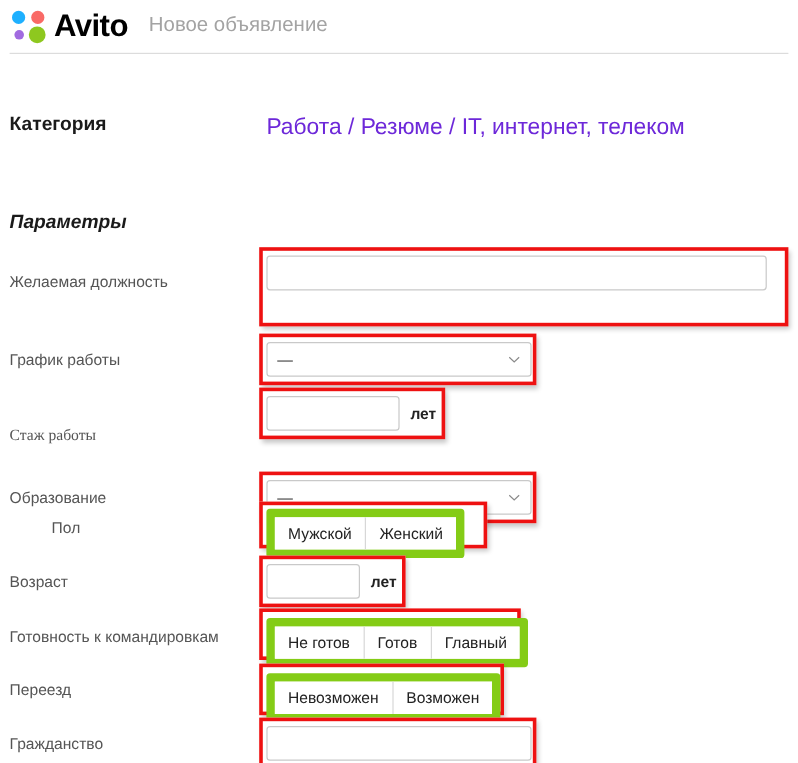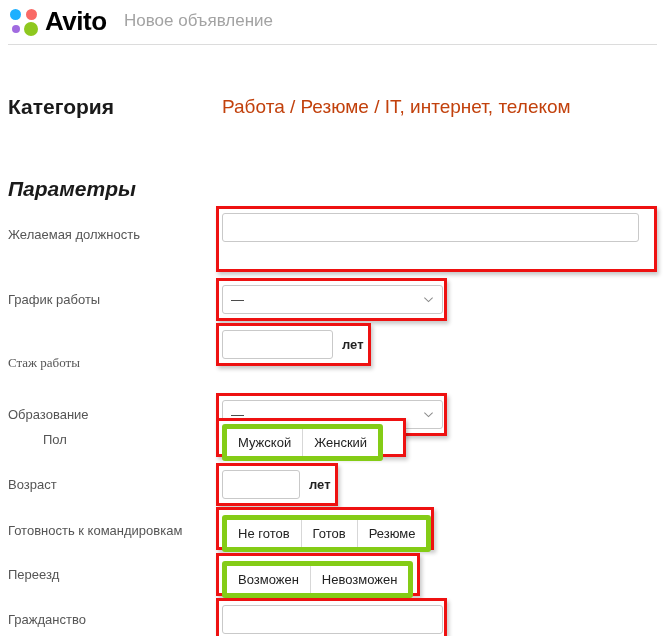--- a/index.html
+++ b/index.html
@@ -59,34 +59,34 @@
     left: 8px;
     top: 44px;
     width: 649px;
     height: 1px;
     background: #dcdcdc;
   }
 
   
   .section-title {
     position: absolute;
-    font-size: 21px;
+    font-size: 16px;
     font-weight: bold;
     color: #1a1a1a;
     text-align: center;
   }
   #category-title { left: 8px; top: 95px; }
   #params-title   { left: 8px; top: 177px; font-style: italic; }
 
   .category-value {
     position: absolute;
     left: 222px;
     top: 96px;
     font-size: 19px;
-    color: #c2410c;
+    color: #6d28d9;
   }
 
   
   .row {
     position: absolute;
     left: 0;
     width: 665px;
   }
   .row-label {
     position: absolute;
@@ -155,21 +155,21 @@
   
   .unit {
     font-size: 13px;
     color: #222;
     font-weight: bold;
   }
 
   
   .seg {
     display: inline-flex;
-    border: 5px solid #84cc16;
+    border: 7px solid #84cc16;
     border-radius: 3px;
     background: #fff;
     overflow: hidden;
     height: 27px;
   }
   .seg-btn {
     border: none;
     border-left: 1px solid #d7d7d7;
     background: #fff;
     font-family: "Liberation Sans", sans-serif;
@@ -271,32 +271,32 @@
   </div>
 </div>
 
 <div class="row" style="top:507px;">
   <div class="row-label" style="top:16px;">Готовность к командировкам</div>
   <div class="hl" style="left:216px; top:0px; width:218px; height:43px;"></div>
   <div class="field-zone" style="top:8px;">
     <div class="seg">
       <button class="seg-btn">Не готов</button>
       <button class="seg-btn">Готов</button>
-      <button class="seg-btn">Резюме</button>
+      <button class="seg-btn">Главный</button>
     </div>
   </div>
 </div>
 
 <div class="row" style="top:553px;">
   <div class="row-label" style="top:14px;">Переезд</div>
   <div class="hl" style="left:216px; top:0px; width:204px; height:43px;"></div>
   <div class="field-zone" style="top:8px;">
     <div class="seg">
+      <button class="seg-btn">Невозможен</button>
       <button class="seg-btn">Возможен</button>
-      <button class="seg-btn">Невозможен</button>
     </div>
   </div>
 </div>
 
 <div class="row" style="top:598px;">
   <div class="row-label" style="top:14px;">Гражданство</div>
   <div class="hl" style="left:216px; top:0px; width:231px; height:43px;"></div>
   <div class="field-zone" style="top:7px;">
     <input class="txt-input" style="width: 221px;" placeholder="">
   </div>

